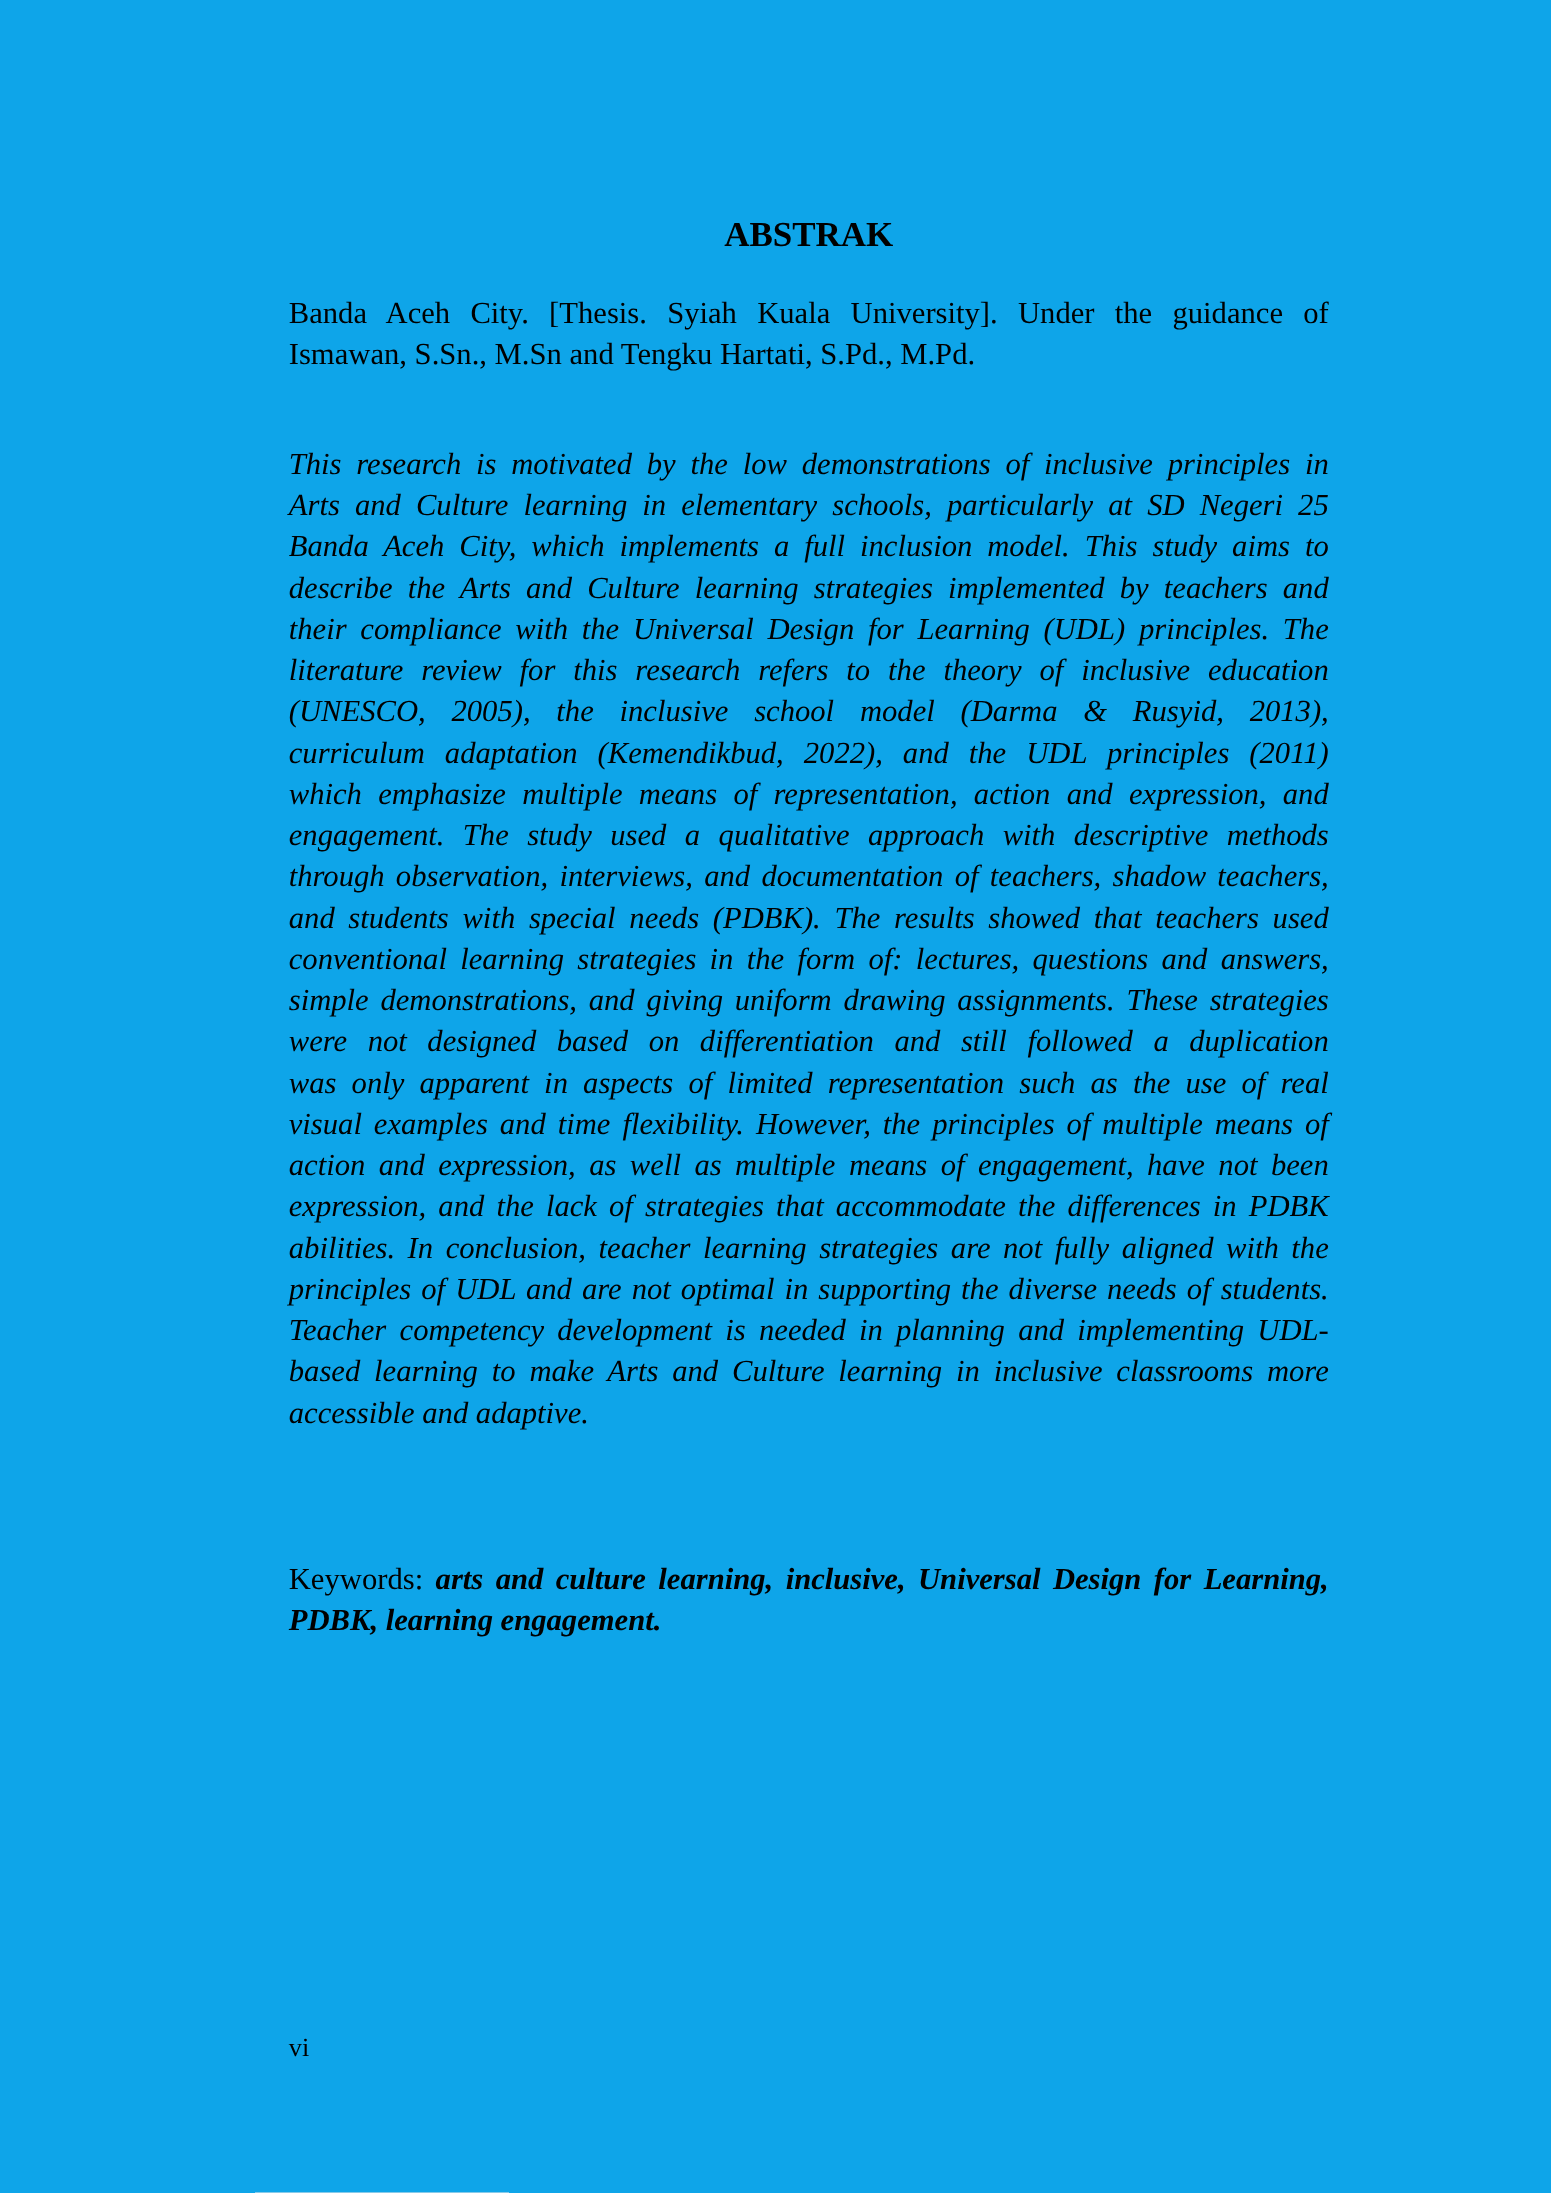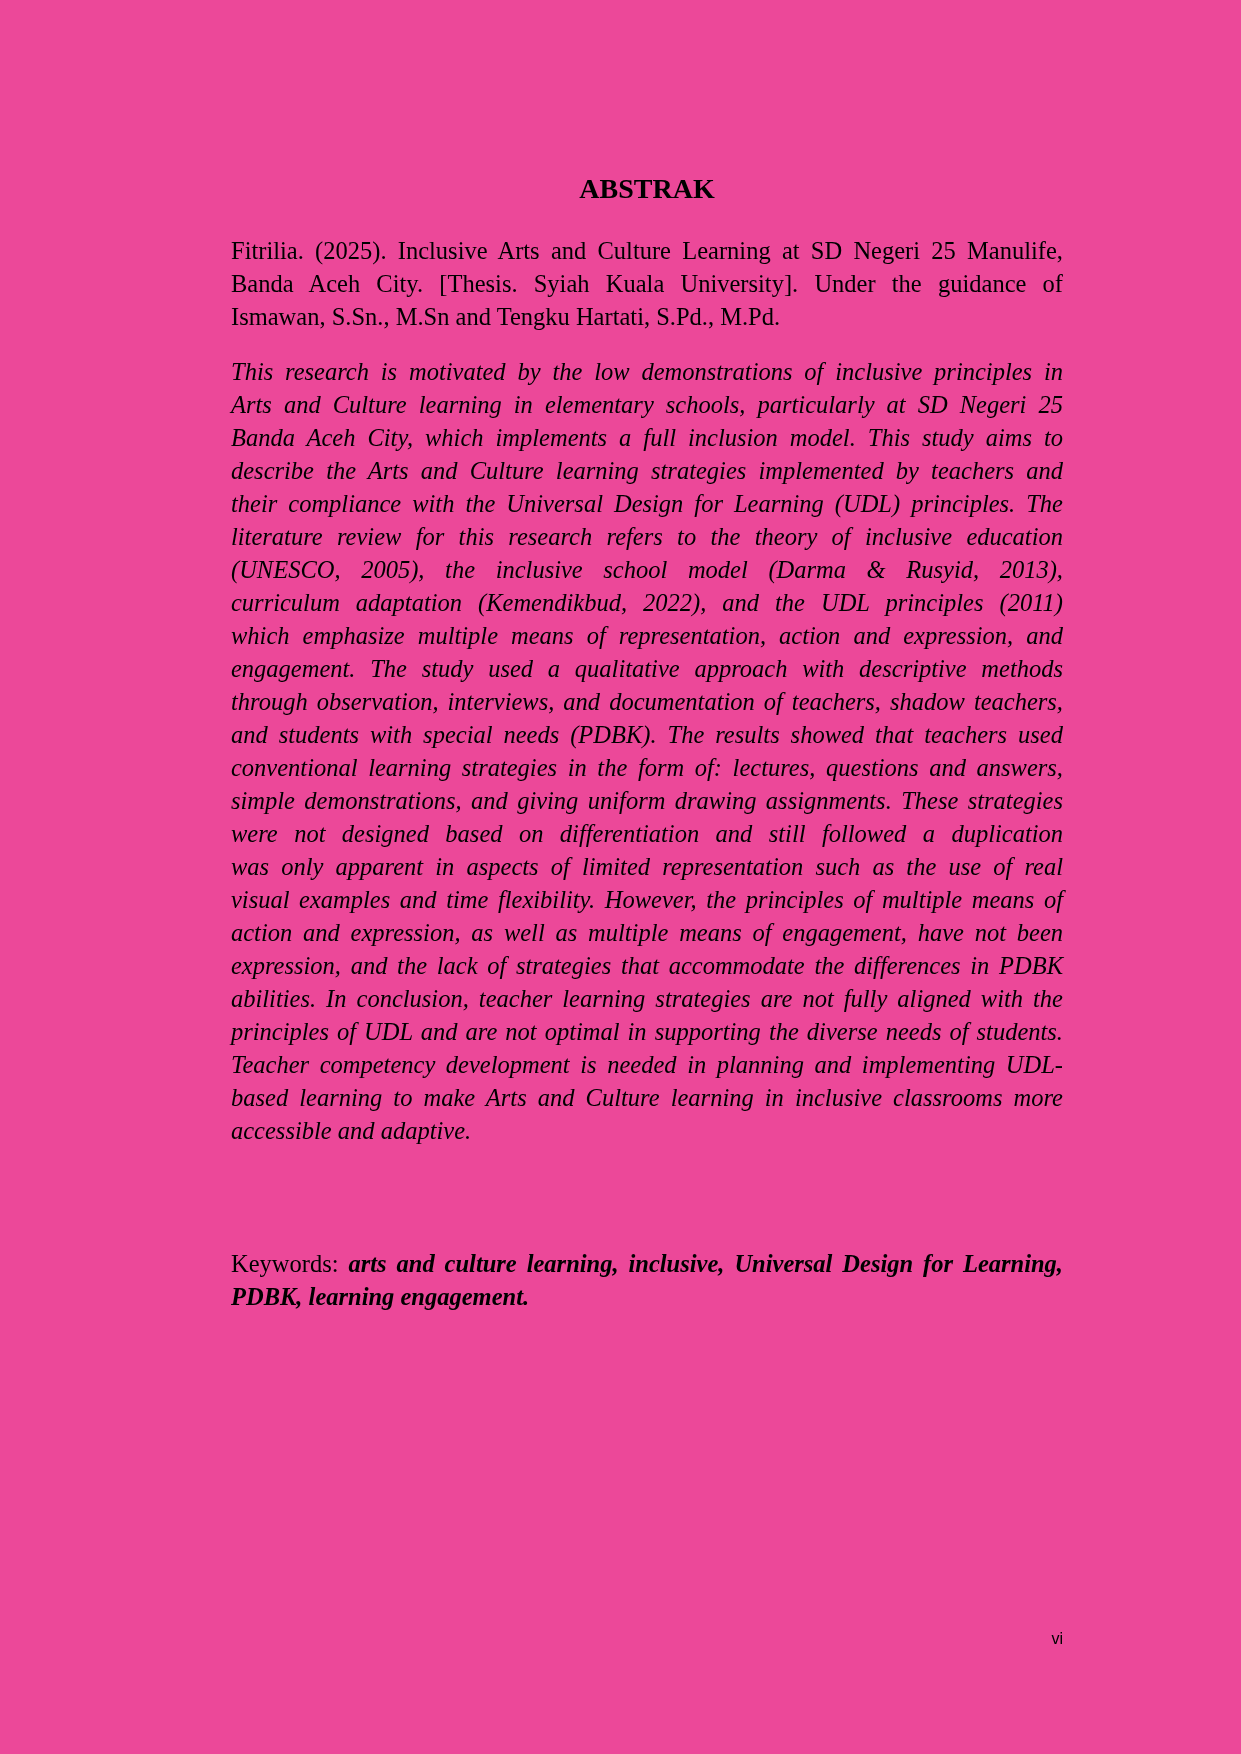--- a/index.html
+++ b/index.html
@@ -1,21 +1,21 @@
 <!DOCTYPE html>
 <html><head>
 <meta charset="utf-8">
 <style>
   html, body { margin: 0; padding: 0; background: #e8e8e8; }
   .page {
     position: relative;
     width: 1241px;
     height: 1754px;
     margin: 0 auto;
-    background: #ec4899;
+    background: #0ea5e9;
     font-family: "Liberation Serif", serif;
     color: #000000;
     overflow: hidden;
   }
   .title {
     position: absolute;
     top: 175px;
     left: 231px;
     width: 832px;
     margin: 0;
@@ -41,35 +41,34 @@
     text-align-last: justify;
   }
   .jline.last { text-align-last: left; }
   .italic { font-style: italic; font-weight: bold; }
   .kw-label { font-style: normal; }
   .footer {
     position: absolute;
     top: 1628px;
     left: 231px;
     width: 832px;
-    text-align: right;
-    font-family: Liberation Sans, sans-serif;
-    font-size: 16px;
+    text-align: left;
+    font-family: Liberation Serif, serif;
+    font-size: 21px;
     line-height: 21px;
   }
 </style>
 </head>
 <body>
 
 <div class="page">
 
   <h1 class="title">ABSTRAK</h1>
 
   <div class="para citation">
-      <div class="jline">Fitrilia. (2025). Inclusive Arts and Culture Learning at SD Negeri 25 Manulife,</div>
       <div class="jline">Banda Aceh City. [Thesis. Syiah Kuala University]. Under the guidance of</div>
       <div class="jline last">Ismawan, S.Sn., M.Sn and Tengku Hartati, S.Pd., M.Pd.</div>
     </div>
 
   <div class="para abstract">
       <div class="jline">This research is motivated by the low demonstrations of inclusive principles in</div>
       <div class="jline">Arts and Culture learning in elementary schools, particularly at SD Negeri 25</div>
       <div class="jline">Banda Aceh City, which implements a full inclusion model. This study aims to</div>
       <div class="jline">describe the Arts and Culture learning strategies implemented by teachers and</div>
       <div class="jline">their compliance with the Universal Design for Learning (UDL) principles. The</div>

